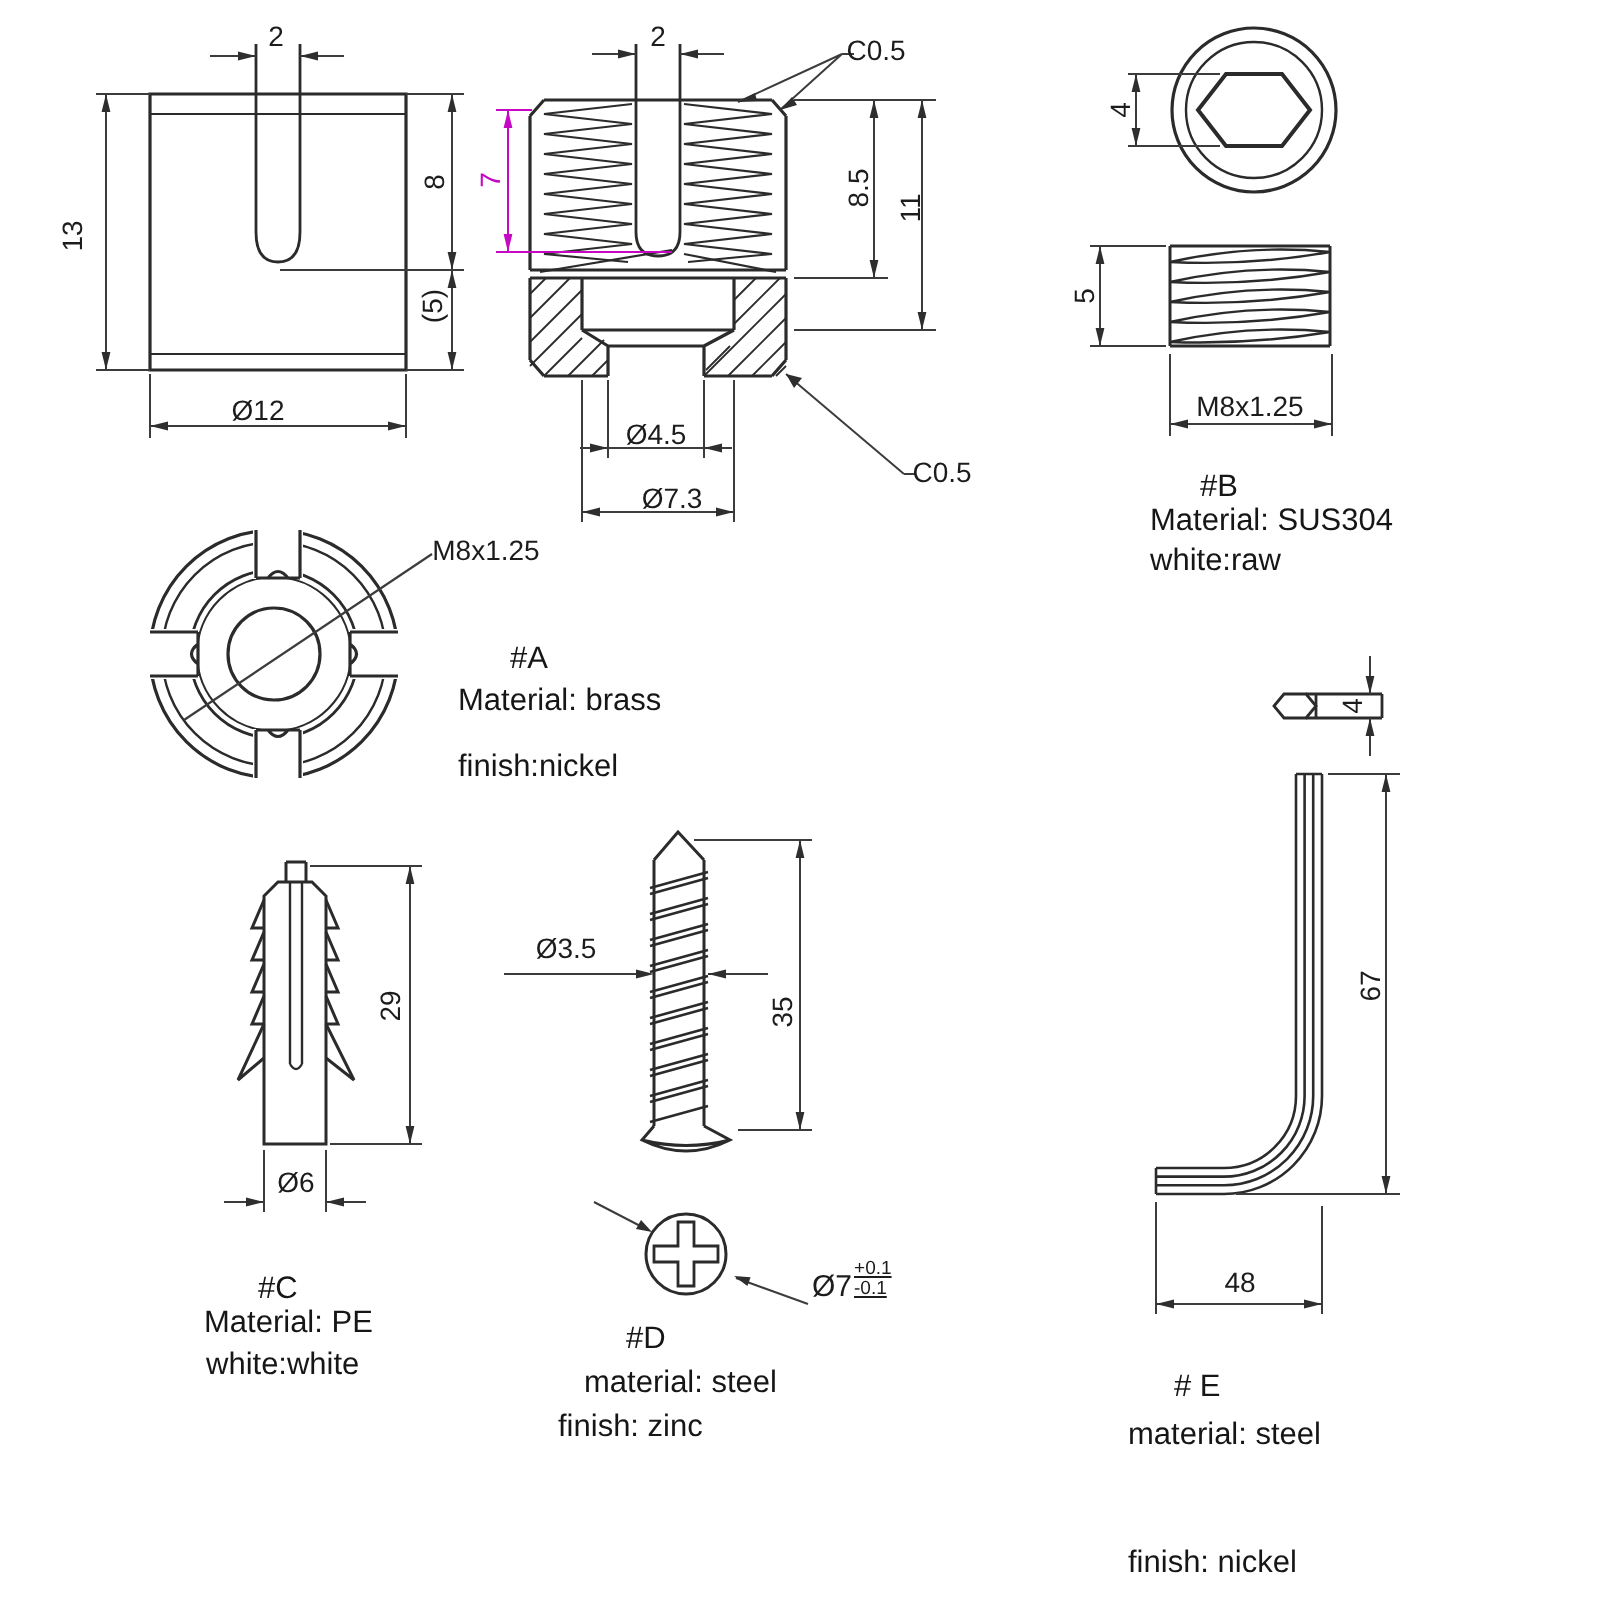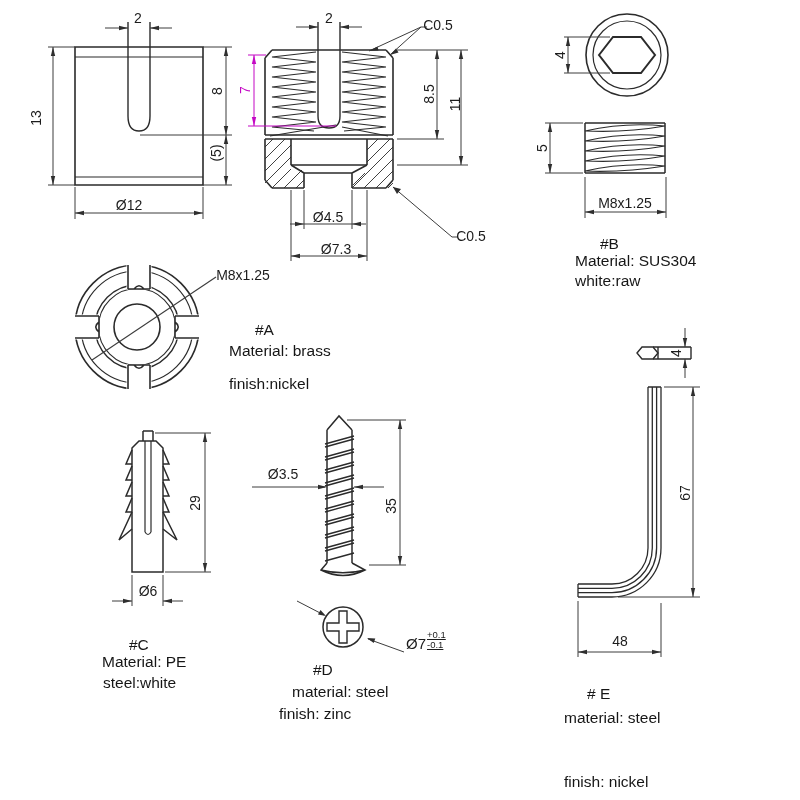--- a/index.html
+++ b/index.html
@@ -230,21 +230,21 @@
 <div class="t v" style="left:542px;top:148px">5</div>
 <div class="t c" style="left:625px;top:203px">M8x1.25</div>
 <div class="t lbl" style="left:600px;top:236px">#B</div>
 <div class="t lbl" style="left:575px;top:253px">Material: SUS304</div>
 <div class="t lbl" style="left:575px;top:273px">white:raw</div>
 
 <div class="t v" style="left:195px;top:503px">29</div>
 <div class="t c" style="left:148px;top:591px">Ø6</div>
 <div class="t lbl" style="left:129px;top:637px">#C</div>
 <div class="t lbl" style="left:102px;top:654px">Material: PE</div>
-<div class="t lbl" style="left:103px;top:675px">steel:white</div>
+<div class="t lbl" style="left:103px;top:675px">white:white</div>
 
 <div class="t c" style="left:283px;top:474px">Ø3.5</div>
 <div class="t v" style="left:391px;top:506px">35</div>
 <div class="t tolwrap" style="left:406px;top:630px">
   <span class="tolmain">Ø7</span>
       <span class="tol">
         <span>+0.1</span>
         <span>-0.1</span>
       </span>
 </div>

